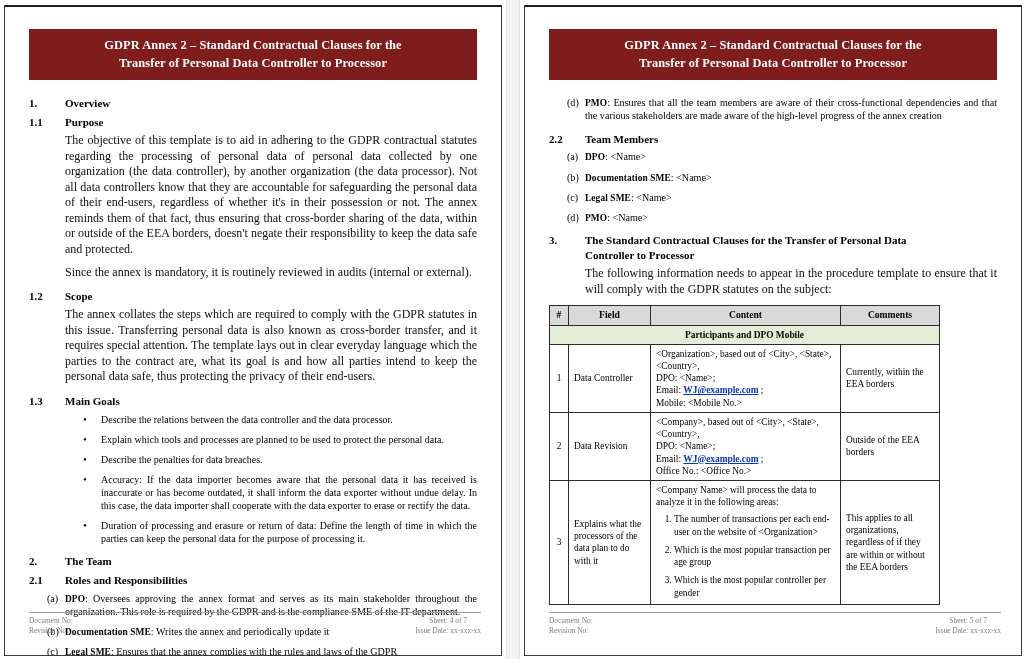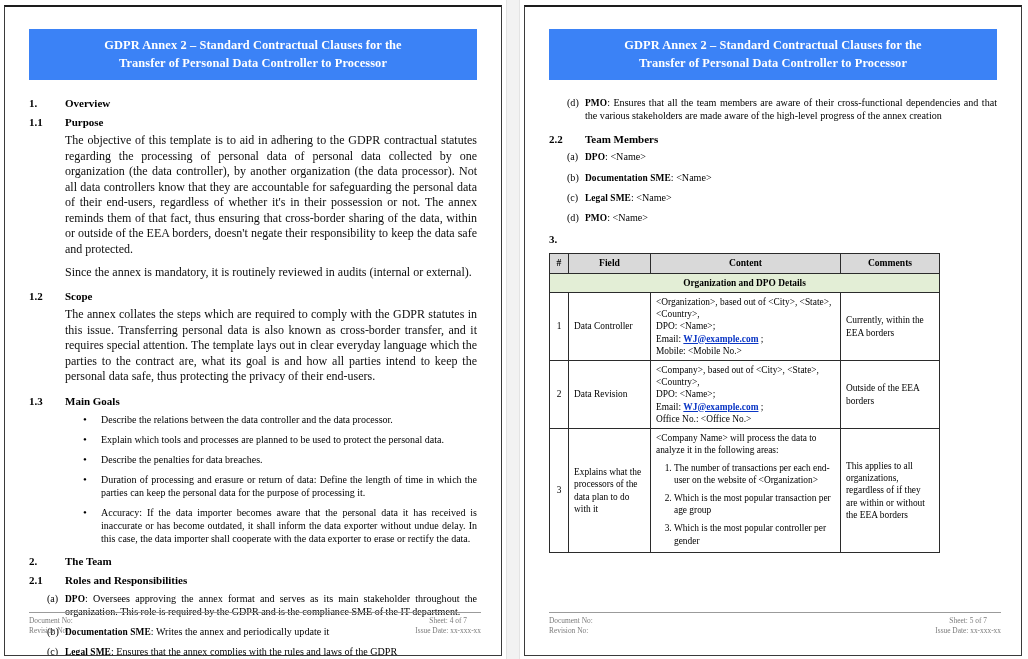--- a/index.html
+++ b/index.html
@@ -41,21 +41,21 @@
   .page-right { left: 524px; }
 
   .page-inner {
     position: absolute;
     left: 0; right: 0; top: 0; bottom: 0;
     padding: 22px 24px 0 24px;
   }
 
   
   .banner {
-    background: #3b82f6;
+    background: #7f1d1d;
     color: #ffffff;
     text-align: center;
     font-weight: bold;
     font-size: 12.4px;
     line-height: 1.42;
     padding: 8px 28px;
     letter-spacing: .1px;
     margin-bottom: 16px;
   }
 
@@ -232,22 +232,22 @@
       <p class="para">The annex collates the steps which are required to comply with the GDPR statutes in this issue. Transferring personal data is also known as cross-border transfer, and it requires special attention. The template lays out in clear everyday language which the parties to the contract are, what its goal is and how all parties intend to keep the personal data safe, thus protecting the privacy of their end-users.</p>
 
       <div class="h-row h-l2">
         <span class="h-num">1.3</span>
         <span class="h-txt">Main Goals</span>
       </div>
       <ul class="bul">
         <li>Describe the relations between the data controller and the data processor.</li>
         <li>Explain which tools and processes are planned to be used to protect the personal data.</li>
         <li>Describe the penalties for data breaches.</li>
+        <li>Accuracy: If the data importer becomes aware that the personal data it has received is inaccurate or has become outdated, it shall inform the data exporter without undue delay. In this case, the data importer shall cooperate with the data exporter to erase or rectify the data.</li>
         <li>Duration of processing and erasure or return of data: Define the length of time in which the parties can keep the personal data for the purpose of processing it.</li>
-        <li>Accuracy: If the data importer becomes aware that the personal data it has received is inaccurate or has become outdated, it shall inform the data exporter without undue delay. In this case, the data importer shall cooperate with the data exporter to erase or rectify the data.</li>
       </ul>
 
       <div class="h-row">
         <span class="h-num">2.</span>
         <span class="h-txt">The Team</span>
       </div>
 
       <div class="h-row h-l2 tight">
         <span class="h-num">2.1</span>
         <span class="h-txt">Roles and Responsibilities</span>
@@ -316,34 +316,36 @@
           <span class="abody"><b>Legal SME</b><span>: &lt;Name&gt;</span></span>
         </div>
         <div class="aitem">
           <span class="alabel">(d)</span>
           <span class="abody"><b>PMO</b><span>: &lt;Name&gt;</span></span>
         </div>
       </div>
 
       <div class="h-row sect3-head">
         <span class="h-num">3.</span>
-      </div>
+        <span class="h-txt">The Standard Contractual Clauses for the Transfer of Personal Data Controller to Processor</span>
+      </div>
+      <p class="para">The following information needs to appear in the procedure template to ensure that it will comply with the GDPR statutes on the subject:</p>
 
       <table class="gdpr">
         <thead>
           <tr>
             <th style="width:19px">#</th>
             <th style="width:82px">Field</th>
             <th style="width:190px">Content</th>
             <th style="width:99px">Comments</th>
           </tr>
         </thead>
         <tbody>
           <tr>
-            <td class="sec-row" colspan="4">Organization and DPO Details</td>
+            <td class="sec-row" colspan="4">Participants and DPO Mobile</td>
           </tr>
 
           <tr>
             <td class="c-num">1</td>
             <td class="c-field">Data Controller</td>
             <td class="c-cont cell-lines">
               <div class="wrapok">&lt;Organization&gt;, based out of &lt;City&gt;, &lt;State&gt;,</div>
               <div>&lt;Country&gt;,</div>
               <div>DPO: &lt;Name&gt;;</div>
               <div><span>Email: </span><a class="mail" href="#">WJ@example.com</a><span> ;</span></div>

